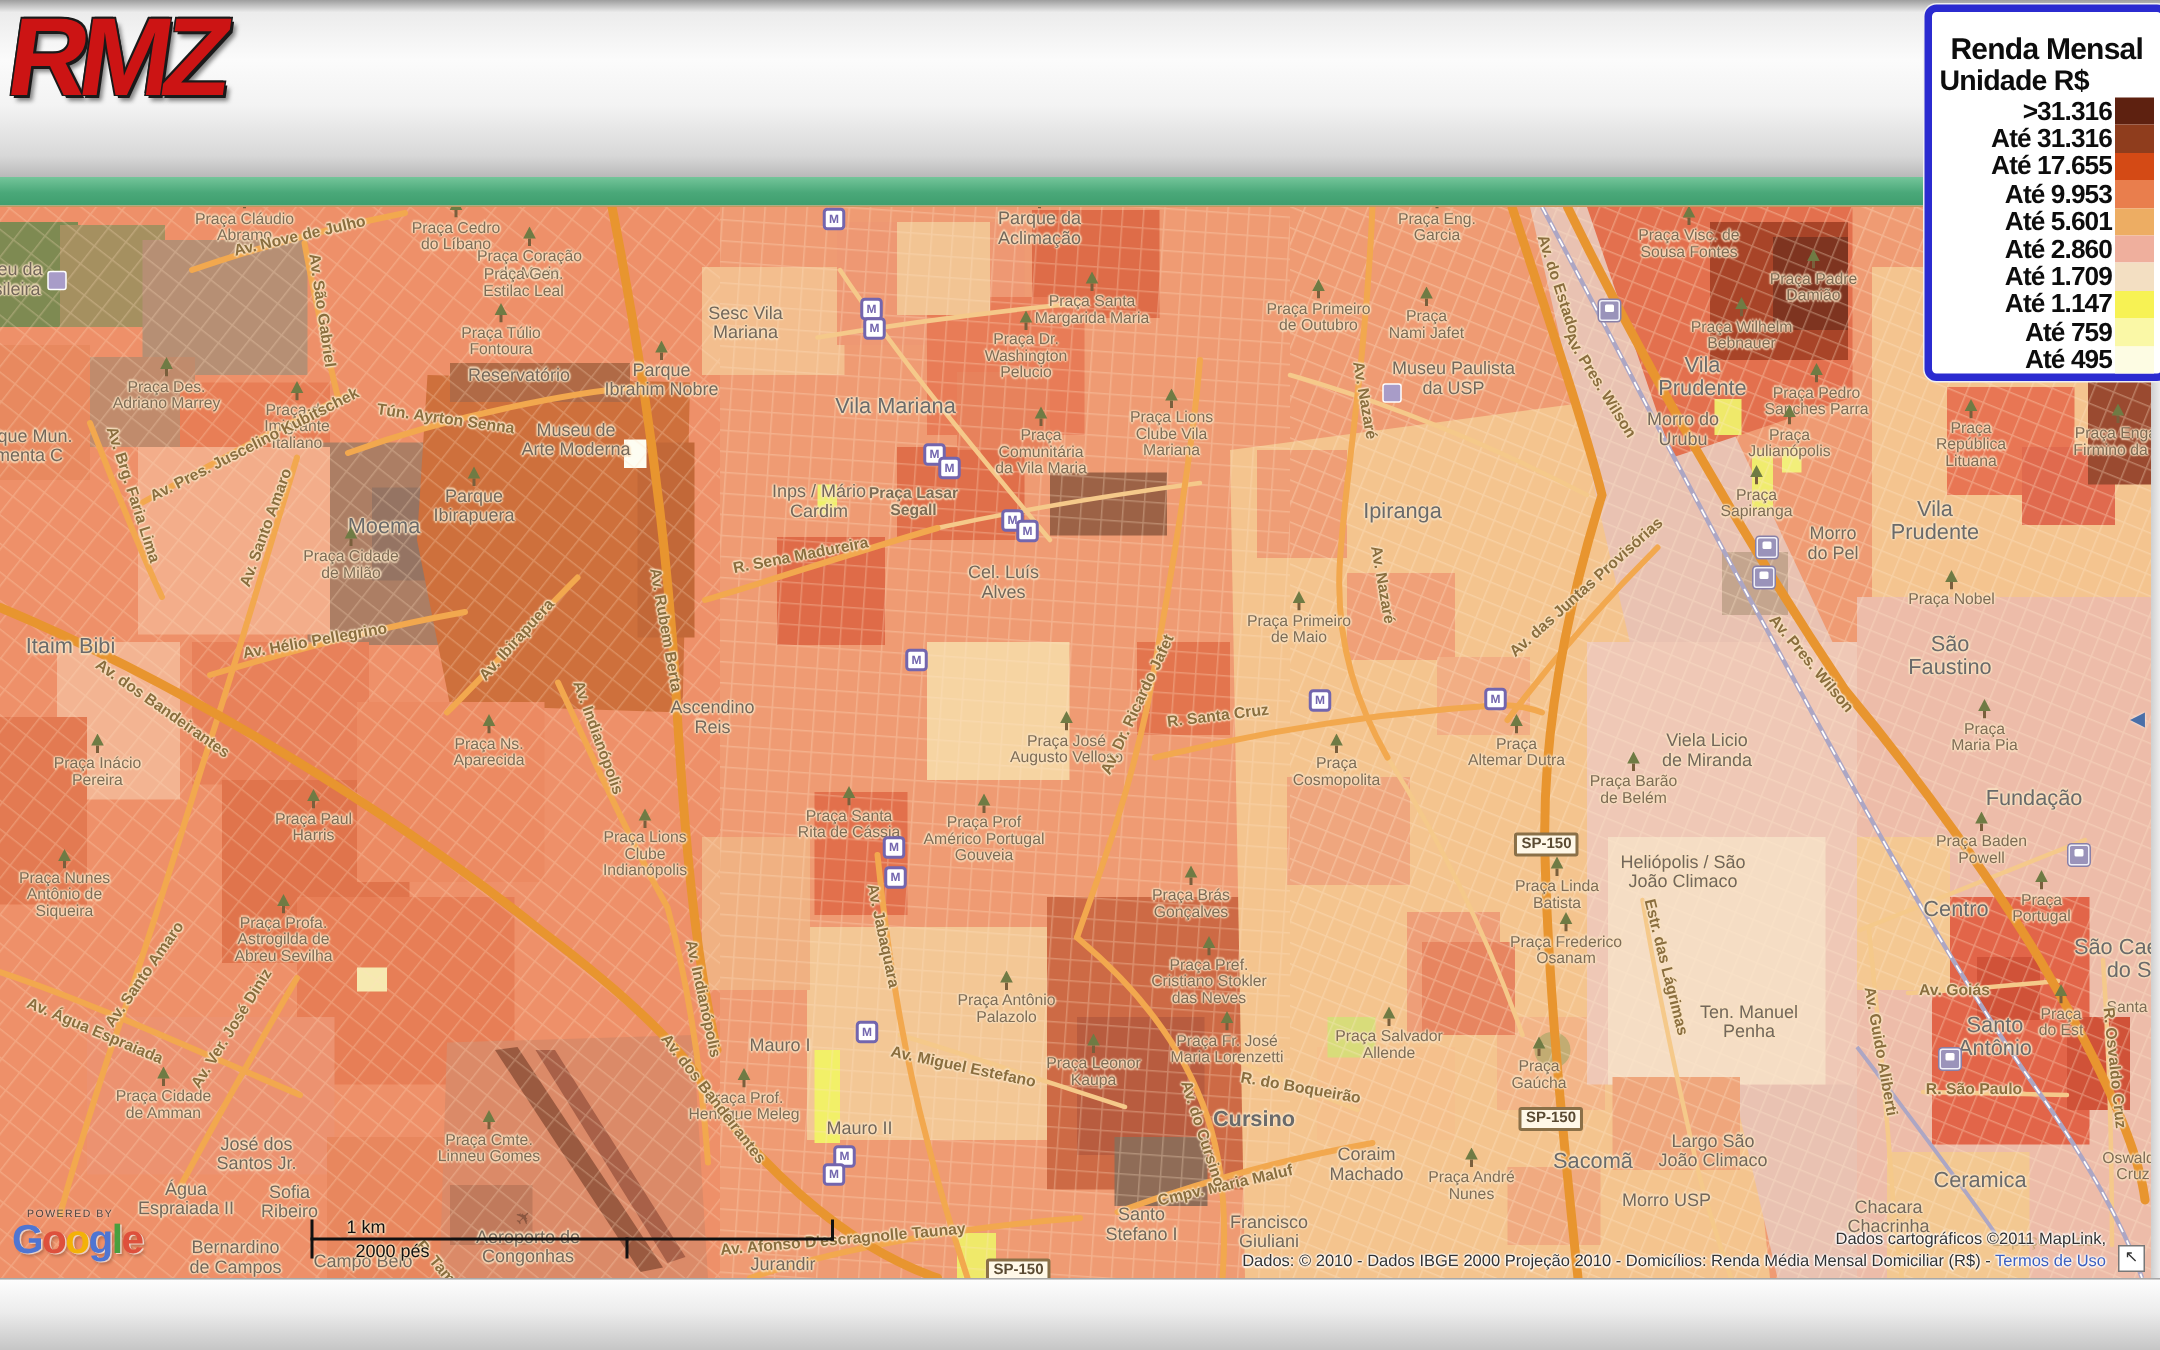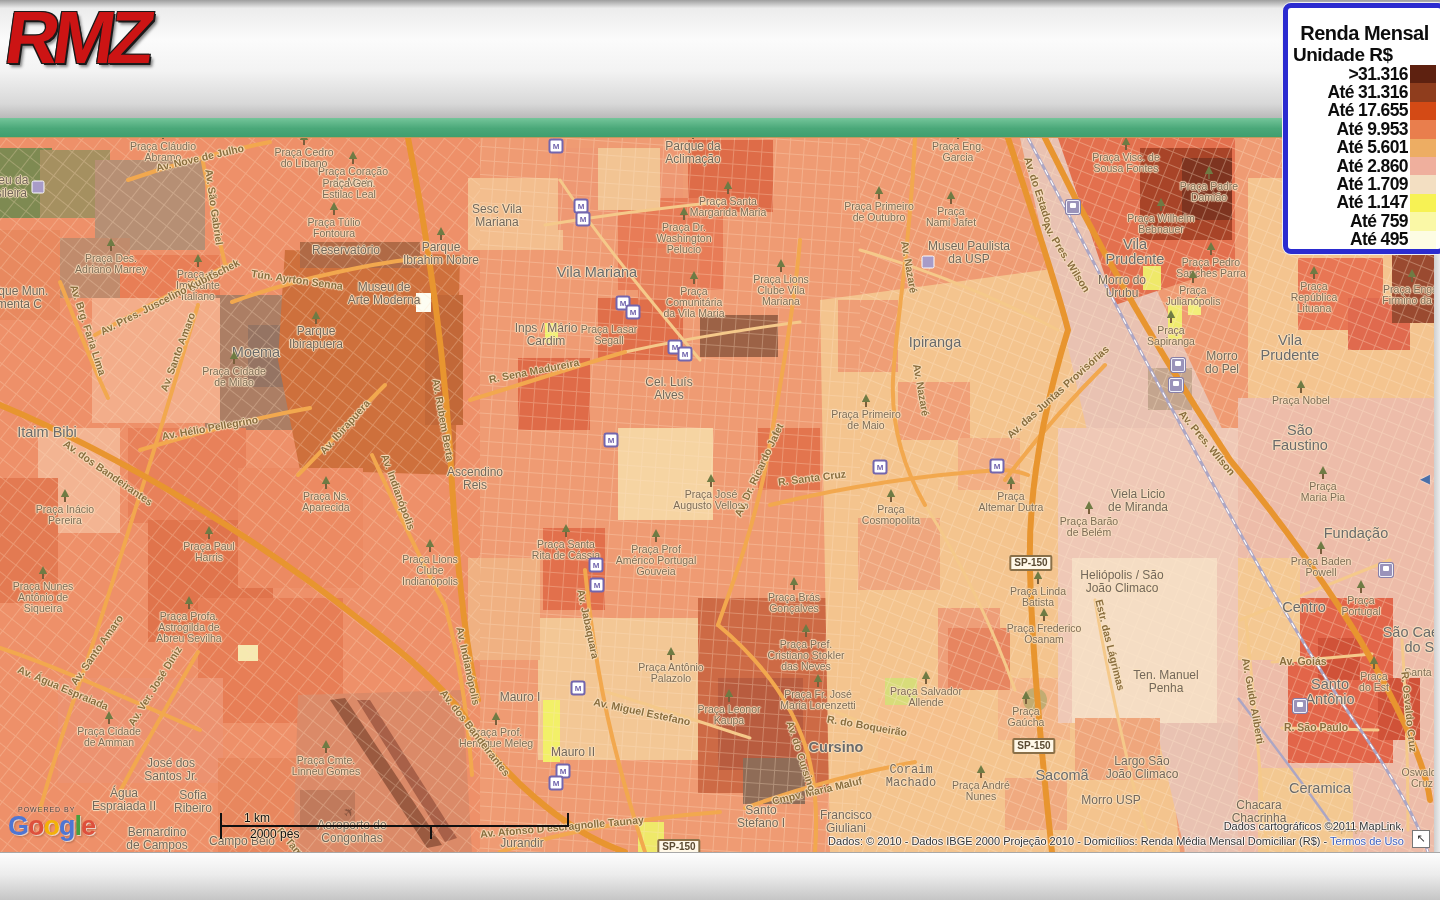--- a/index.html
+++ b/index.html
@@ -46,21 +46,21 @@
   .m-train:after{content:"";display:block;width:6px;height:5px;background:#fff;
     border-radius:1px;margin:2px auto 0;}
   .m-museum{position:absolute;width:11px;height:11px;transform:translate(-50%,-50%);
     background:#a89cc8;border:1px solid #fff;border-radius:2px;}
   .m-plane{position:absolute;transform:translate(-50%,-50%) rotate(-45deg);
     font-size:13px;color:#8a5640;}
   .m-tree{position:absolute;transform:translate(-50%,-100%);width:10px;height:13px;}
   #pan-arrow{position:absolute;left:1420px;top:333px;font-size:13px;color:#4a6fa8;
     text-shadow:0 0 2px #fff;cursor:pointer;}
   
-  #scalebar{position:absolute;left:220px;top:675px;width:352px;height:28px;}
+  #scalebar{position:absolute;left:207px;top:675px;width:352px;height:28px;}
   #scalebar .h{position:absolute;left:0;top:12px;width:349px;height:2px;background:#111;}
   #scalebar .tl{position:absolute;left:0;top:0;width:2px;height:26px;background:#111;}
   #scalebar .tr{position:absolute;left:347px;top:0;width:2px;height:14px;background:#111;}
   #scalebar .tm{position:absolute;left:210px;top:12px;width:2px;height:14px;background:#111;}
   #scalebar .k{position:absolute;left:24px;top:-2px;font-size:12px;color:#111;
     text-shadow:1px 0 1px #f6dcba,-1px 0 1px #f6dcba,0 1px 1px #f6dcba,0 -1px 1px #f6dcba;}
   #scalebar .f{position:absolute;left:30px;top:14px;font-size:12px;color:#111;
     text-shadow:1px 0 1px #f6dcba,-1px 0 1px #f6dcba,0 1px 1px #f6dcba,0 -1px 1px #f6dcba;}
   
   #glogo{position:absolute;left:8px;top:668px;opacity:.92;}
@@ -301,21 +301,21 @@
       <div class="lbl sub" style="left: 124px; top: 661px;">Água
 Espraiada II</div>
       <div class="lbl sub" style="left: 171px; top: 631px;">José dos
 Santos Jr.</div>
       <div class="lbl sub" style="left: 352px; top: 693px;">Aeroporto de
 Congonhas</div>
       <div class="lbl sub" style="left: 761px; top: 678px;">Santo
 Stefano I</div>
       <div class="lbl sub" style="left: 846px; top: 683px;">Francisco
 Giuliani</div>
-      <div class="lbl sub" style="left: 911px; top: 638px; font-family: Liberation Mono, monospace;">Coraim
+      <div class="lbl sub" style="left: 911px; top: 638px;">Coraim
 Machado</div>
       <div class="lbl sub" style="left: 1122px; top: 443px;">Heliópolis / São
 João Climaco</div>
       <div class="lbl sub" style="left: 1166px; top: 543px;">Ten. Manuel
 Penha</div>
       <div class="lbl sub" style="left: 1142px; top: 629px;">Largo São
 João Climaco</div>
       <div class="lbl sub" style="left: 1111px; top: 662px;">Morro USP</div>
       <div class="lbl sub" style="left: 1259px; top: 673px;">Chacara
 Chacrinha</div>
@@ -582,21 +582,21 @@
       </span>
       <div class="lbl pca" style="left: 430px; top: 432px;">Praça Lions
 Clube
 Indianópolis</div>
       <span class="m-tree" style="left: 430px; top: 413.5px;">
         <svg width="10" height="13" viewBox="0 0 10 13">
           <rect x="4" y="8" width="2" height="5" fill="#7A5F3C"></rect>
           <path d="M5 0 L9.2 8 L0.8 8 Z" fill="#6F7B44"></path>
         </svg>
       </span>
-      <div class="lbl pca" style="left: 609px; top: 197px;">Praça Lasar
+      <div class="lbl pca" style="left: 609px; top: 197px; font-weight: bold;">Praça Lasar
 Segall</div>
       <div class="lbl pca" style="left: 866px; top: 282px;">Praça Primeiro
 de Maio</div>
       <span class="m-tree" style="left: 866px; top: 269px;">
         <svg width="10" height="13" viewBox="0 0 10 13">
           <rect x="4" y="8" width="2" height="5" fill="#7A5F3C"></rect>
           <path d="M5 0 L9.2 8 L0.8 8 Z" fill="#6F7B44"></path>
         </svg>
       </span>
       <div class="lbl pca" style="left: 711px; top: 362px;">Praça José

